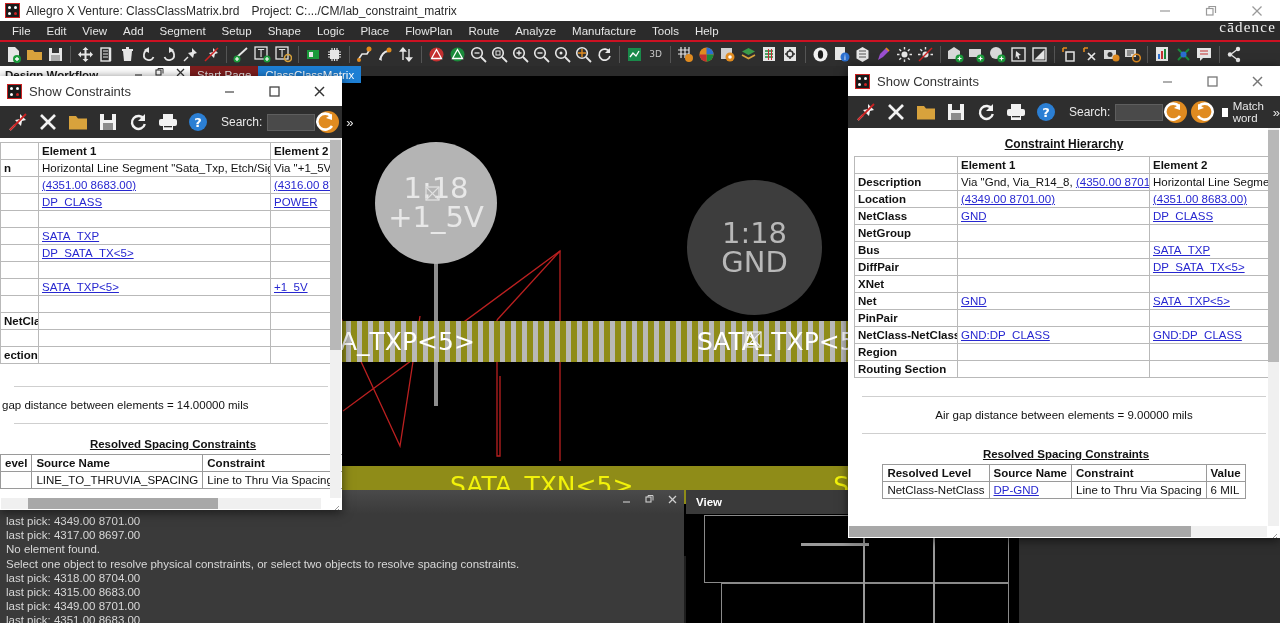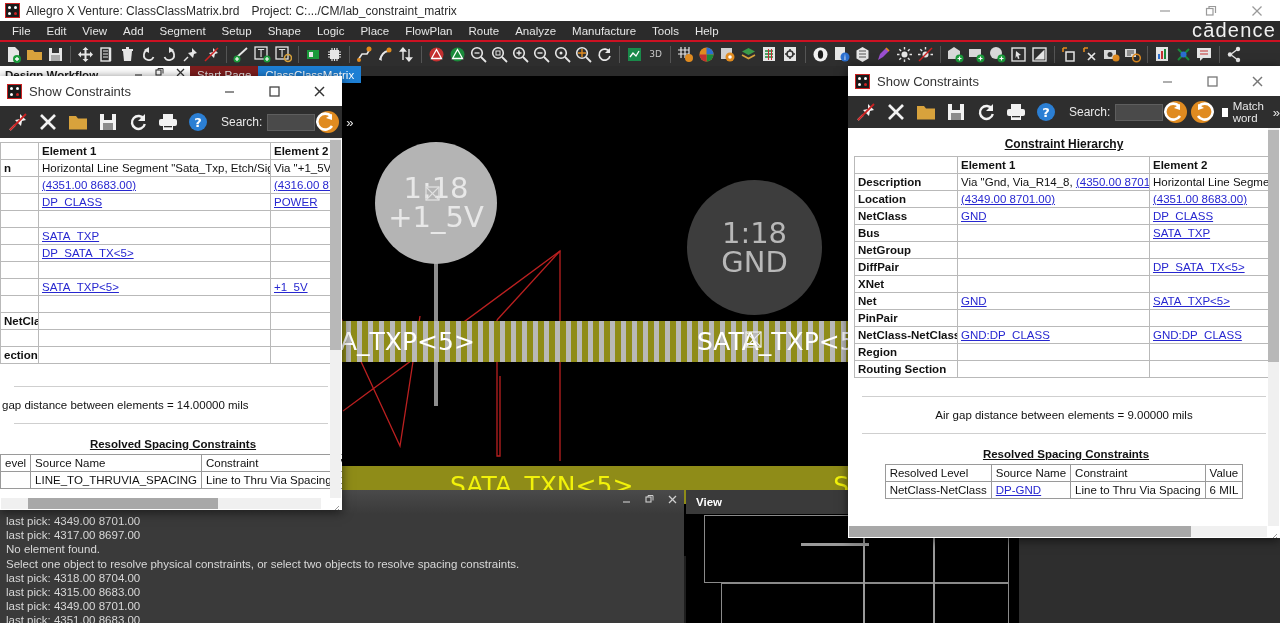--- a/index.html
+++ b/index.html
@@ -37,22 +37,22 @@
   
   .menubar {
     position: absolute; left: 0; top: 21px; width: 1280px; height: 19px;
     background: #2b2b2b; display: flex; align-items: center; padding-left: 4px;
   }
   .menu-item {
     font-size: 11.5px; color: #e6e6e6; padding: 0 8px; height: 19px;
     display: flex; align-items: center; white-space: nowrap;
   }
   .cadence-logo {
-    position: absolute; right: 4px; top: 19px; font-size: 20px; color: #f0f0f0;
-    letter-spacing: 1.2px; font-family: Liberation Sans, sans-serif; font-weight: 400;
+    position: absolute; right: 4px; top: 19px; font-size: 15px; color: #f0f0f0;
+    letter-spacing: 1.2px; font-family: Liberation Serif, serif; font-weight: 400;
   }
   .redline { position: absolute; left: 0; top: 40px; width: 1280px; height: 2px; background: #cc1122; }
 
   
   .toolbar {
     position: absolute; left: 0; top: 42px; width: 1280px; height: 24px;
     background: #2e2e2e; display: flex; align-items: center; padding-left: 3px;
   }
   .tbi { width: 21px; height: 22px; display: flex; align-items: center; justify-content: center; flex: none; }
   .tbi svg { display: block; }
@@ -162,21 +162,21 @@
                 overflow: hidden; white-space: nowrap; }
   table.ch td.hdr { font-weight: bold; margin-left: 23px; }
   table.ch td.rowlbl { font-weight: bold; }
   a.lk { color: #2727d0; text-decoration: underline; }
   .sc-hr { height: 1px; background: #cfcfcf; margin: 6px 14px; }
   .sc-airgap { text-align: center; font-size: 11.5px; color: #111; padding: 6px 0; }
   .sc-h3 { text-align: center; font-size: 11.5px; font-weight: bold; color: #111;
            text-decoration: underline; padding: 4px 0 4px 4px; }
   table.rsc { border-collapse: collapse; font-size: 11.5px; margin: 0 auto; }
   table.rsc td { border: 1px solid #9a9a9a; padding: 1px 4px; height: 17px; color: #111; white-space: nowrap;}
-  table.rsc td.hdr { font-weight: normal; }
+  table.rsc td.hdr { font-weight: bold; }
 
   .sc-vscroll { position: absolute; right: 1px; top: 0; width: 11px; background: #f0f0f0; }
   .sc-vthumb { position: absolute; right: 1px; width: 11px; background: #b8b8b8; }
   .sc-hscroll { position: absolute; left: 1px; bottom: 1px; height: 11px; background: #f0f0f0; }
   .sc-hthumb { position: absolute; height: 11px; background: #a8a8a8; }
   .sc-grip { position: absolute; right: 2px; bottom: 2px; width: 9px; height: 9px; }
 </style>
 </head>
 <body>
 
@@ -1024,28 +1024,28 @@
           <td class="rowlbl">Location</td>
           <td><a class="lk">(4349.00 8701.00)</a></td>
           <td><a class="lk">(4351.00 8683.00)</a></td>
         </tr>
         <tr>
           <td class="rowlbl">NetClass</td>
           <td><a class="lk">GND</a></td>
           <td><a class="lk">DP_CLASS</a></td>
         </tr>
         <tr>
+          <td class="rowlbl">NetGroup</td>
+          <td></td>
+          <td></td>
+        </tr>
+        <tr>
           <td class="rowlbl">Bus</td>
           <td></td>
           <td><a class="lk">SATA_TXP</a></td>
-        </tr>
-        <tr>
-          <td class="rowlbl">NetGroup</td>
-          <td></td>
-          <td></td>
         </tr>
         <tr>
           <td class="rowlbl">DiffPair</td>
           <td></td>
           <td><a class="lk">DP_SATA_TX&lt;5&gt;</a></td>
         </tr>
         <tr>
           <td class="rowlbl">XNet</td>
           <td></td>
           <td></td>

